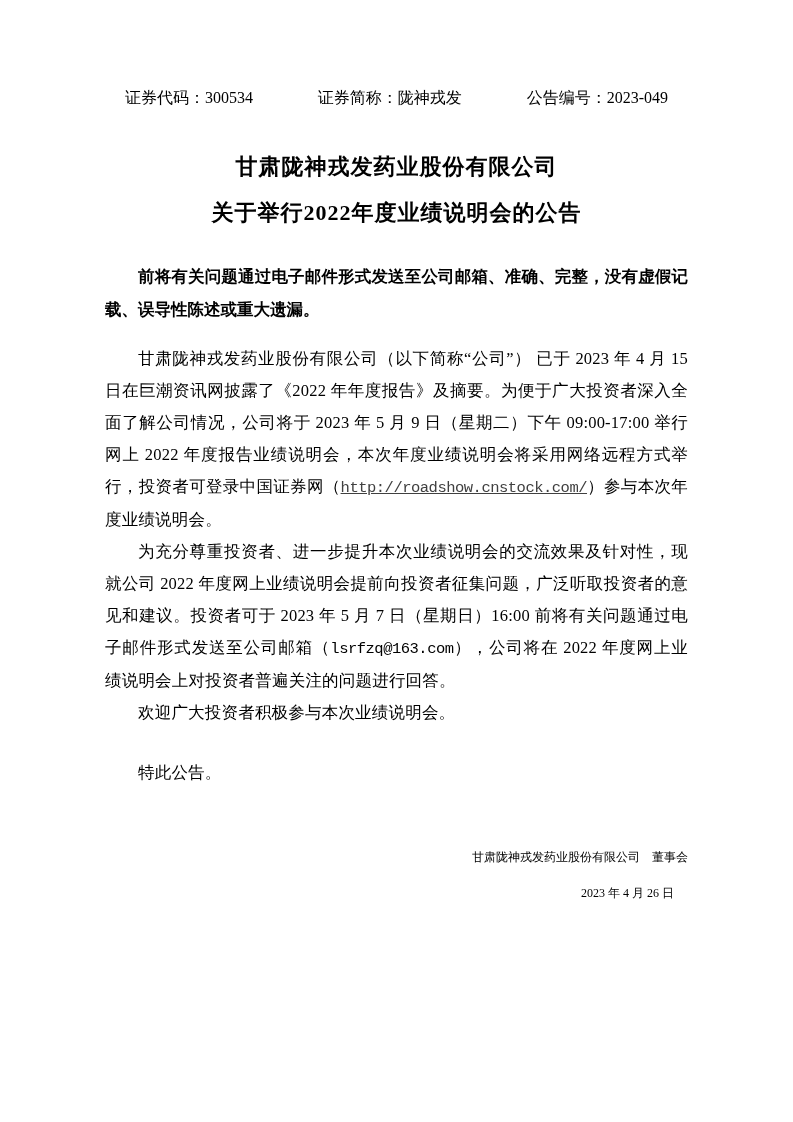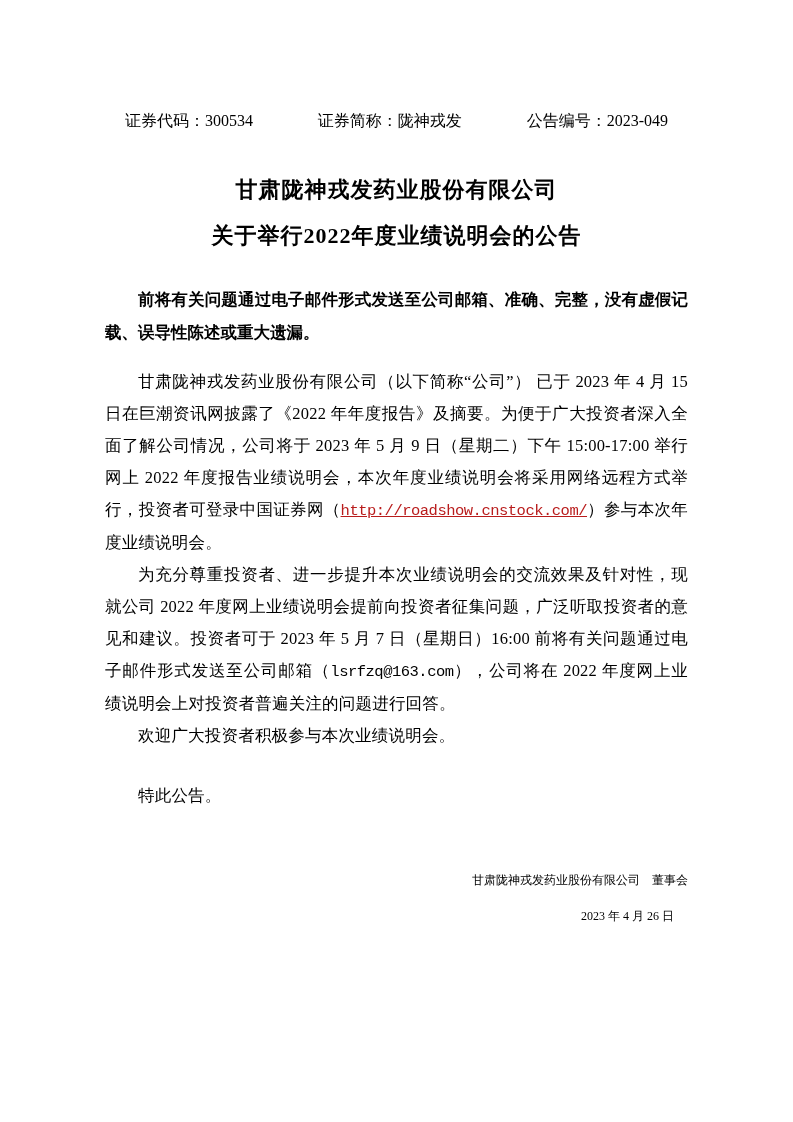--- a/index.html
+++ b/index.html
@@ -7,21 +7,21 @@
     padding: 0;
     background: #ffffff;
   }
   .page {
     position: relative;
     width: 793px;
     height: 1122px;
     margin: 0 auto;
     background: #ffffff;
     box-sizing: border-box;
-    padding: 111px 105px 0 105px;
+    padding: 88px 105px 0 105px;
     font-family: "Liberation Serif", "DejaVu Serif", serif;
     color: #000000;
     overflow: hidden;
   }
   .doc-header {
     display: flex;
     justify-content: space-between;
     margin: 0 20px;
     font-size: 16px;
     line-height: 20px;
@@ -52,21 +52,21 @@
     text-indent: 2em;
     letter-spacing: 0.2px;
   }
   .para-first {
     margin-top: 16px;
   }
   .para-closing {
     margin-top: 28px;
   }
   a.doc-link {
-    color: #b91c1c;
+    color: #404040;
     text-decoration: underline;
     font-family: "Liberation Mono", "DejaVu Sans Mono", monospace;
     font-size: 15.5px;
     letter-spacing: -0.5px;
   }
   .email {
     font-family: "Liberation Mono", "DejaVu Sans Mono", monospace;
     font-size: 15.5px;
     letter-spacing: -0.5px;
   }
@@ -91,21 +91,21 @@
     <span>公告编号：2023-049</span>
   </div>
 
   <div class="doc-title">
     <div>甘肃陇神戎发药业股份有限公司</div>
     <div>关于举行2022年度业绩说明会的公告</div>
   </div>
 
   <p class="statement">前将有关问题通过电子邮件形式发送至公司邮箱、准确、完整，没有虚假记载、误导性陈述或重大遗漏。</p>
 
-  <p class="para para-first"><span>甘肃陇神戎发药业股份有限公司（以下简称“公司”） 已于 2023 年 4 月 15 日在巨潮资讯网披露了《2022 年年度报告》及摘要。为便于广大投资者深入全面了解公司情况，公司将于 2023 年 5 月 9 日（星期二）下午 15:00-17:00 举行网上 2022 年度报告业绩说明会，本次年度业绩说明会将采用网络远程方式举行，投资者可登录中国证券网（</span><a class="doc-link" href="#">http://roadshow.cnstock.com/</a><span>）参与本次年度业绩说明会。</span></p>
+  <p class="para para-first"><span>甘肃陇神戎发药业股份有限公司（以下简称“公司”） 已于 2023 年 4 月 15 日在巨潮资讯网披露了《2022 年年度报告》及摘要。为便于广大投资者深入全面了解公司情况，公司将于 2023 年 5 月 9 日（星期二）下午 09:00-17:00 举行网上 2022 年度报告业绩说明会，本次年度业绩说明会将采用网络远程方式举行，投资者可登录中国证券网（</span><a class="doc-link" href="#">http://roadshow.cnstock.com/</a><span>）参与本次年度业绩说明会。</span></p>
 
 
   <p class="para"><span>为充分尊重投资者、进一步提升本次业绩说明会的交流效果及针对性，现就公司 2022 年度网上业绩说明会提前向投资者征集问题，广泛听取投资者的意见和建议。投资者可于 2023 年 5 月 7 日（星期日）16:00 前将有关问题通过电子邮件形式发送至公司邮箱（</span><span class="email">lsrfzq@163.com</span><span>），公司将在 2022 年度网上业绩说明会上对投资者普遍关注的问题进行回答。</span></p>
 
   <p class="para">欢迎广大投资者积极参与本次业绩说明会。</p>
 
   <p class="para para-closing">特此公告。</p>
 
   <div class="signature">
     <div>甘肃陇神戎发药业股份有限公司　董事会</div>

